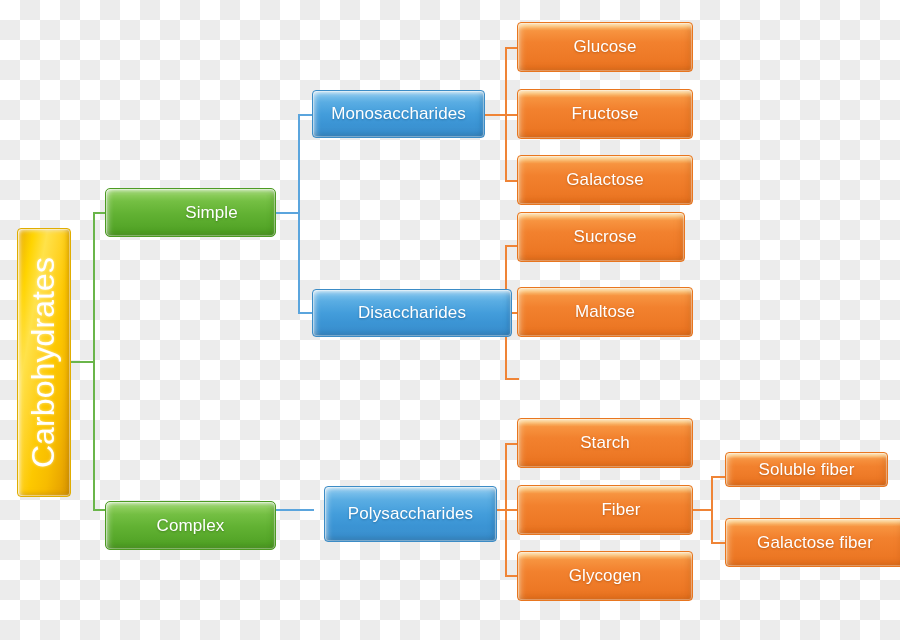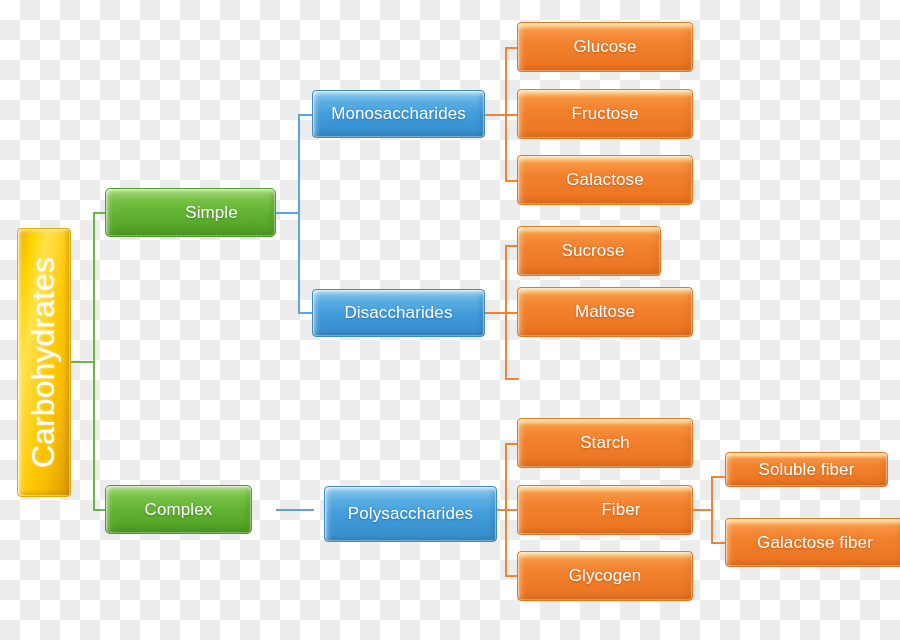--- a/index.html
+++ b/index.html
@@ -170,45 +170,45 @@
   <div class="conn h c-orange" style="left:711px; top:476px; width:16px;"></div>
   <div class="conn h c-orange" style="left:711px; top:542px; width:16px;"></div>
 
   <div class="node root" style="left:17px; top:228px; width:54px; height:269px;">
     <span class="vtext">Carbohydrates</span>
   </div>
 
   <div class="node green" style="left:105px; top:188px; width:171px; height:49px;padding-left:42px;">
     <span>Simple</span>
   </div>
-  <div class="node green" style="left:105px; top:485px; width:147px; height:49px;">
+  <div class="node green" style="left:105px; top:501px; width:171px; height:49px;">
     <span>Complex</span>
   </div>
 
   <div class="node blue" style="left:312px; top:90px; width:173px; height:48px;">
     <span>Monosaccharides</span>
   </div>
-  <div class="node blue" style="left:312px; top:289px; width:173px; height:48px;">
+  <div class="node blue" style="left:312px; top:289px; width:200px; height:48px;">
     <span>Disaccharides</span>
   </div>
   <div class="node blue" style="left:312px; top:486px; width:173px; height:56px;margin-left:12px;">
     <span>Polysaccharides</span>
   </div>
 
   <div class="node orange" style="left:517px; top:22px; width:176px; height:50px;">
     <span>Glucose</span>
   </div>
   <div class="node orange" style="left:517px; top:89px; width:176px; height:50px;">
     <span>Fructose</span>
   </div>
   <div class="node orange" style="left:517px; top:155px; width:176px; height:50px;">
     <span>Galactose</span>
   </div>
 
-  <div class="node orange" style="left:517px; top:226px; width:144px; height:50px;padding-left:8px;">
+  <div class="node orange" style="left:517px; top:212px; width:168px; height:50px;padding-left:8px;">
     <span>Sucrose</span>
   </div>
   <div class="node orange" style="left:517px; top:287px; width:176px; height:50px;">
     <span>Maltose</span>
   </div>
 
   <div class="node orange" style="left:517px; top:418px; width:176px; height:50px;">
     <span>Starch</span>
   </div>
   <div class="node orange" style="left:517px; top:485px; width:176px; height:50px;padding-left:32px;">

